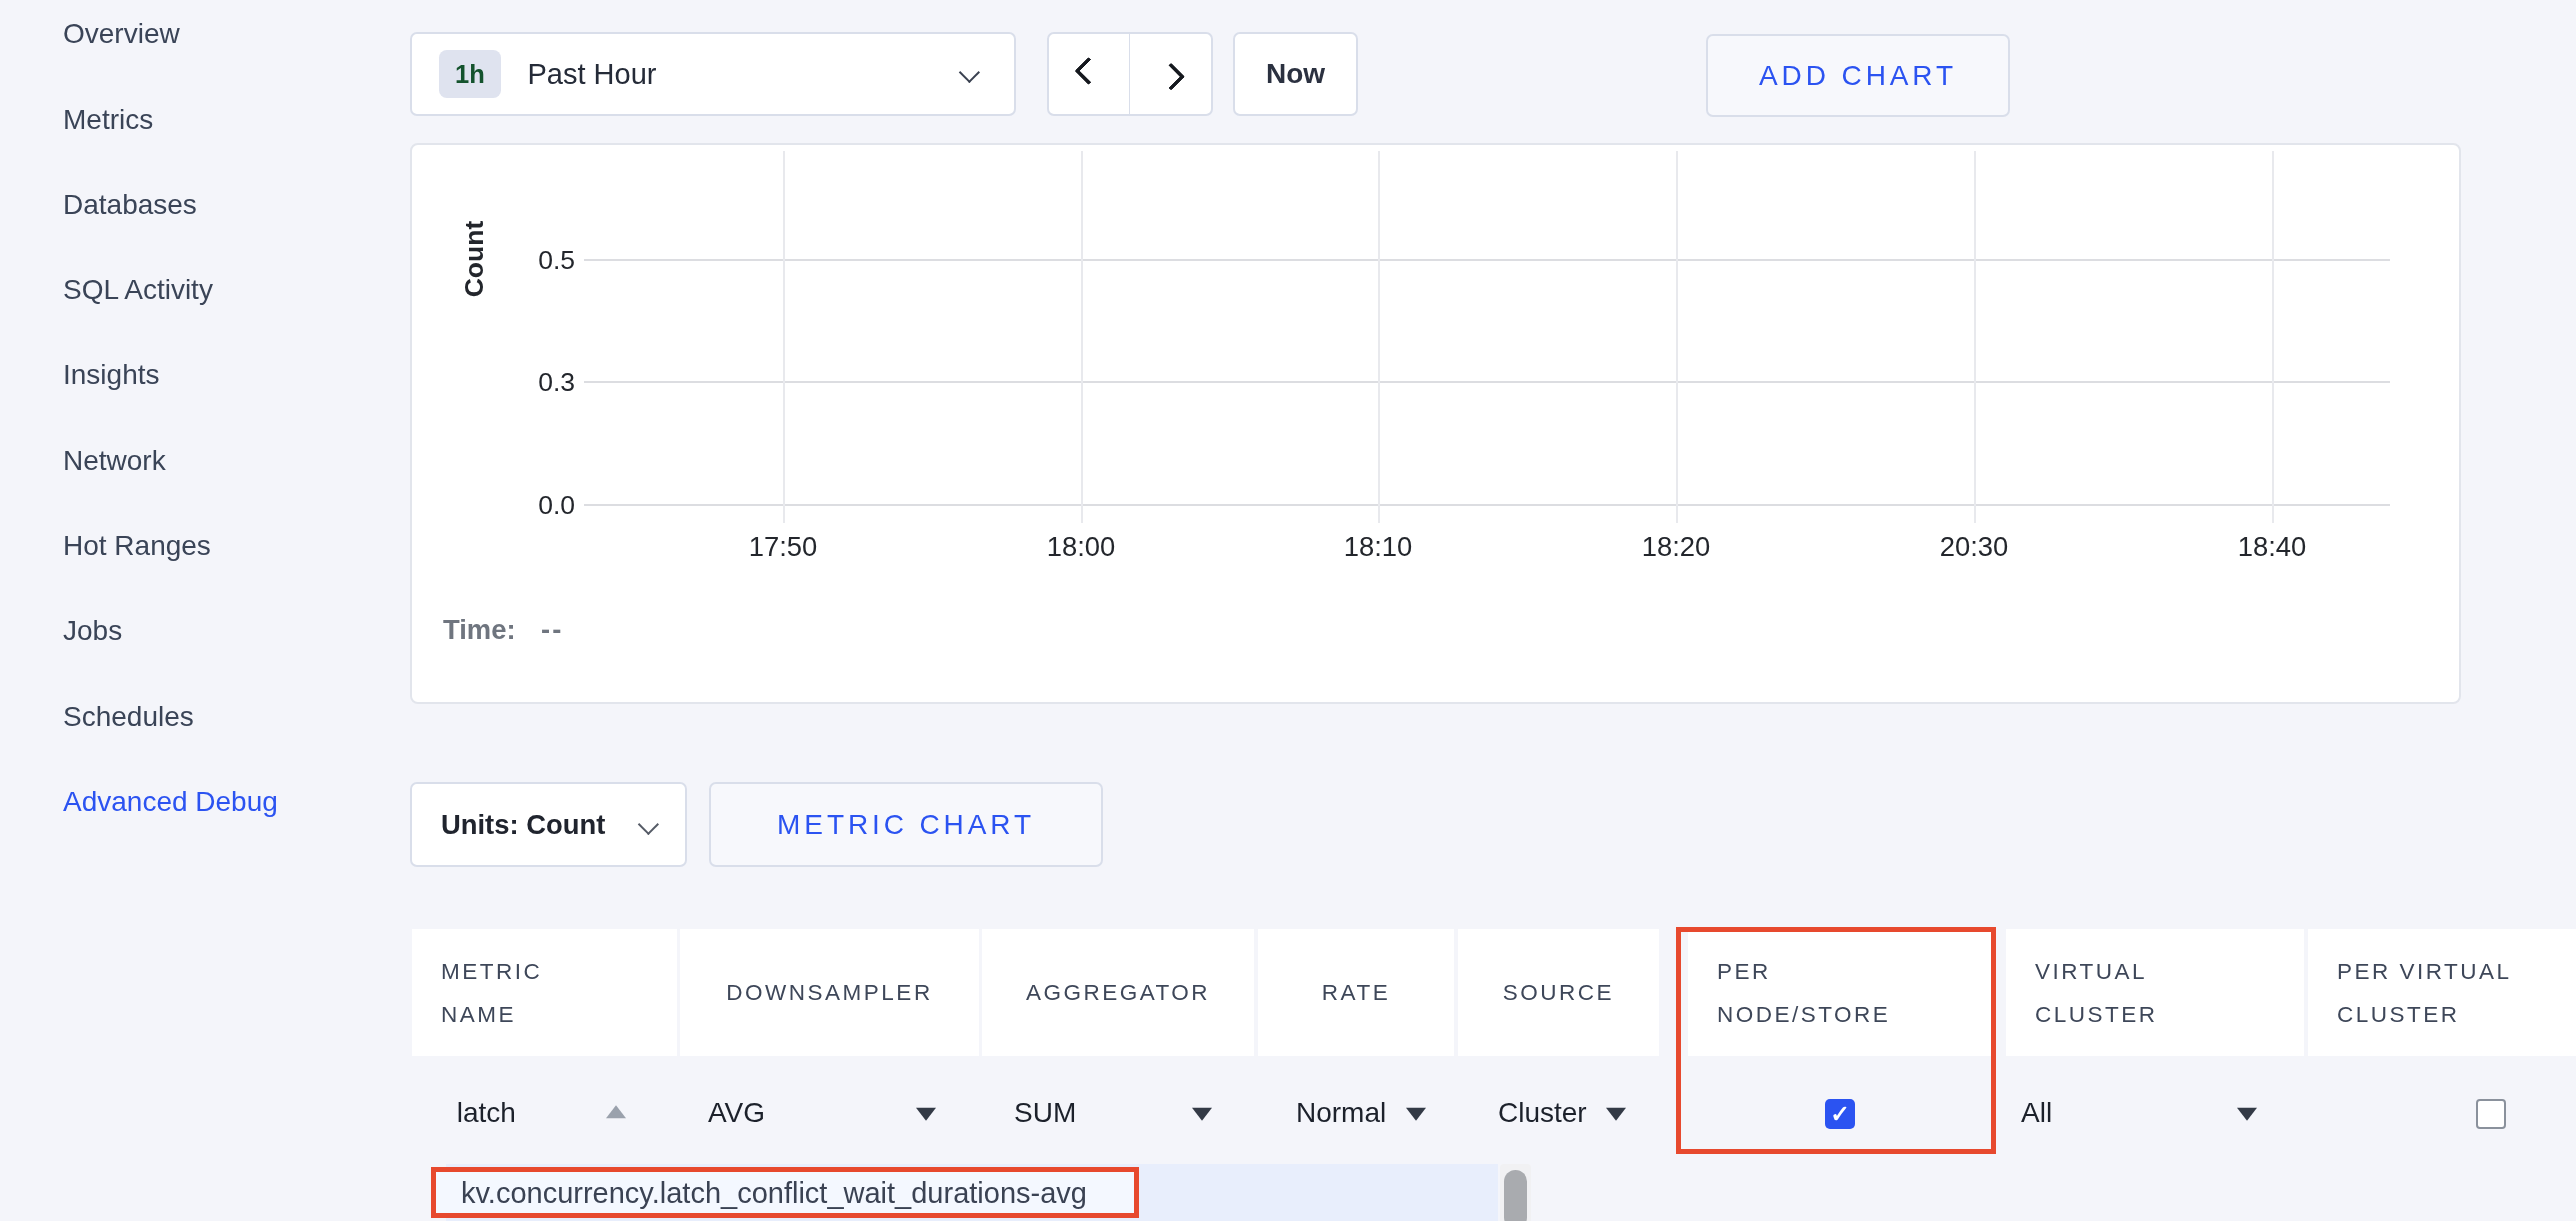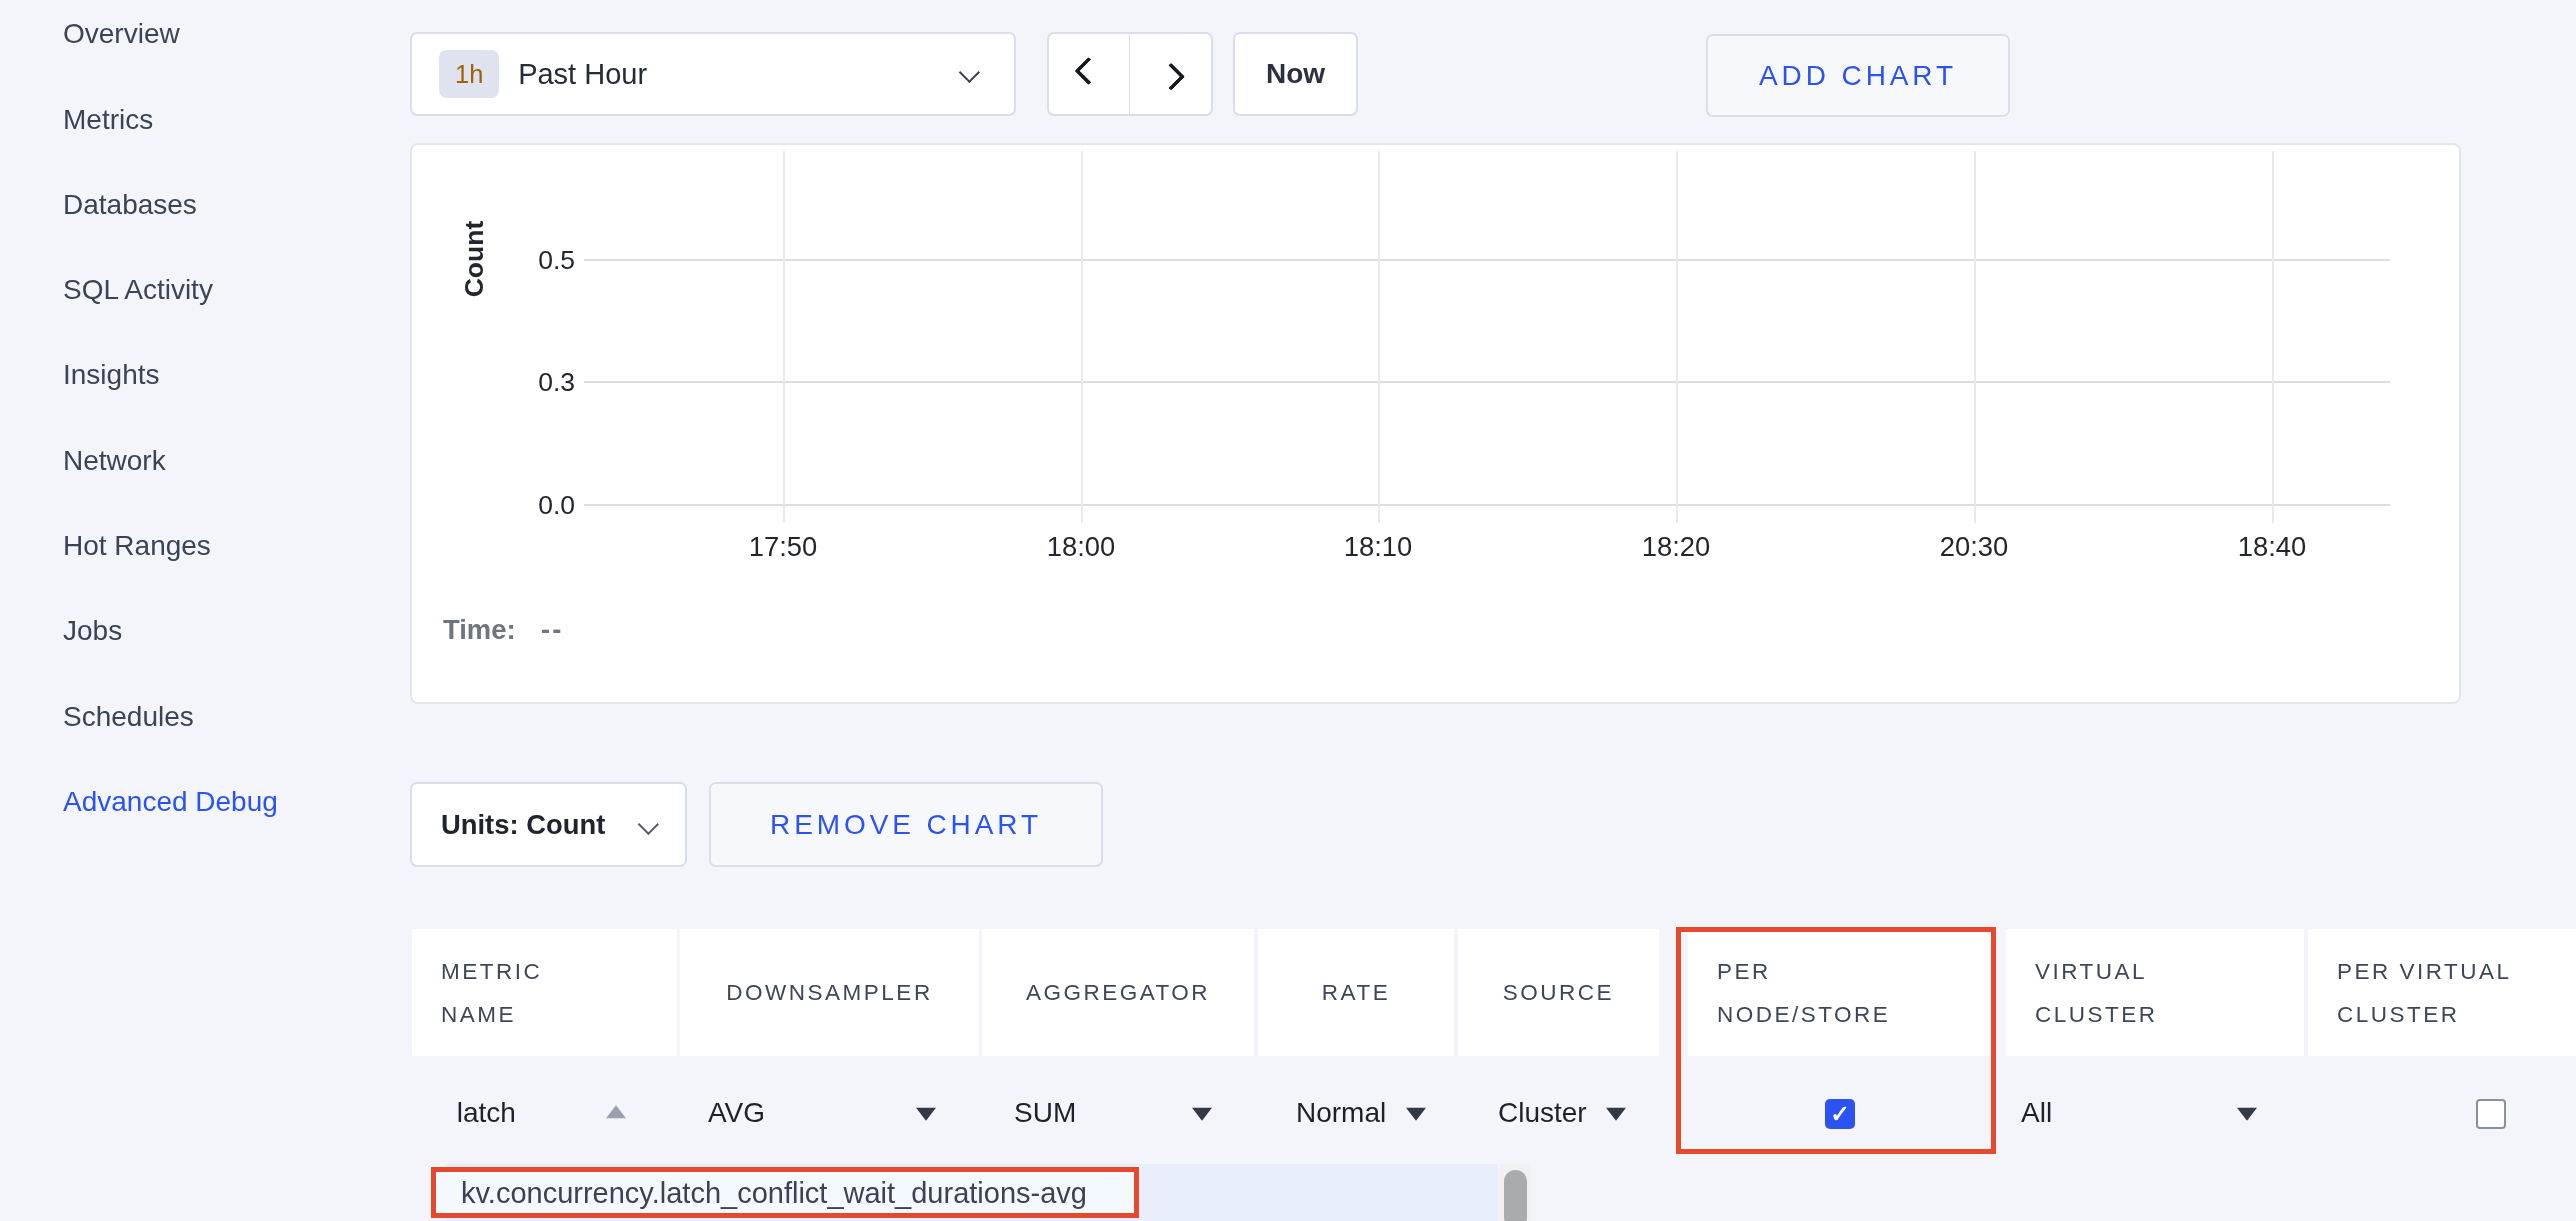--- a/index.html
+++ b/index.html
@@ -10,22 +10,22 @@
   
   .sidebar{position:absolute; left:0; top:0; width:372px; height:1221px;}
   .sb-item{position:absolute; left:63px; transform:translateY(-50%); font-size:28px; font-weight:500;
            color:#3a4457; cursor:pointer; white-space:nowrap;}
   .sb-item.active{color:var(--accent);}
 
   
   .btn{position:absolute; background:#fff; border:2px solid #d9deea; border-radius:6.9px;
        display:flex; align-items:center; justify-content:center; cursor:pointer;}
   .timerange{left:410px; top:32px; width:606px; height:84px; justify-content:flex-start; padding:0 27.4px;}
-  .range-badge{background:#dfe3ef; color:#a16207; font-weight:normal; font-size:25.5px; border-radius:7.8px;
-               padding:9.8px 15.7px; margin-right:19px;}
+  .range-badge{background:#dfe3ef; color:#14532d; font-weight:bold; font-size:25.5px; border-radius:7.8px;
+               padding:9.8px 15.7px; margin-right:27px;}
   .range-label{font-size:29px; color:#252b38;}
   .chev{display:inline-block; width:14.7px; height:14.7px; border-right:2.9px solid #3a4150; border-bottom:2.9px solid #3a4150;
         transform:rotate(45deg) translateY(-2.9px);}
   .timerange .chev{position:absolute; right:39px; top:33px;}
   .arrow-btn{width:84px; height:84px;}
   .arrow-prev{left:1047px; top:32px; border-radius:6.9px 0 0 6.9px;}
   .arrow-next{left:1129px; top:32px; border-radius:0 6.9px 6.9px 0; border-left:1px solid #d9deea;}
   .chev-big{width:19.6px; height:19.6px; border-right:4.9px solid #16191f; border-bottom:4.9px solid #16191f; border-radius:2px;}
   .chev-left{transform:rotate(135deg) translate(-2px,2px);}
   .chev-right{transform:rotate(-45deg) translate(-2px,2px);}
@@ -135,21 +135,21 @@
       </div>
     <div class="time-readout">
       <span>Time:</span><span class="val">--</span>
     </div>
   </section>
 
   <div class="btn units-btn">
     <span>Units: Count</span>
     <span class="chev"></span>
   </div>
-  <div class="btn blue-btn remove-chart">REMOVE CHART</div>
+  <div class="btn blue-btn remove-chart">METRIC CHART</div>
 
   <div>
       <div class="th left" style="left: 412px; width: 265px;">METRIC
 NAME</div>
       <div class="th center" style="left: 680px; width: 299px;">DOWNSAMPLER</div>
       <div class="th center" style="left: 982px; width: 272px;">AGGREGATOR</div>
       <div class="th center" style="left: 1258px; width: 196px;">RATE</div>
       <div class="th center" style="left: 1458px; width: 201px;">SOURCE</div>
       <div class="th left" style="left: 1688px; width: 305px;">PER
 NODE/STORE</div>

